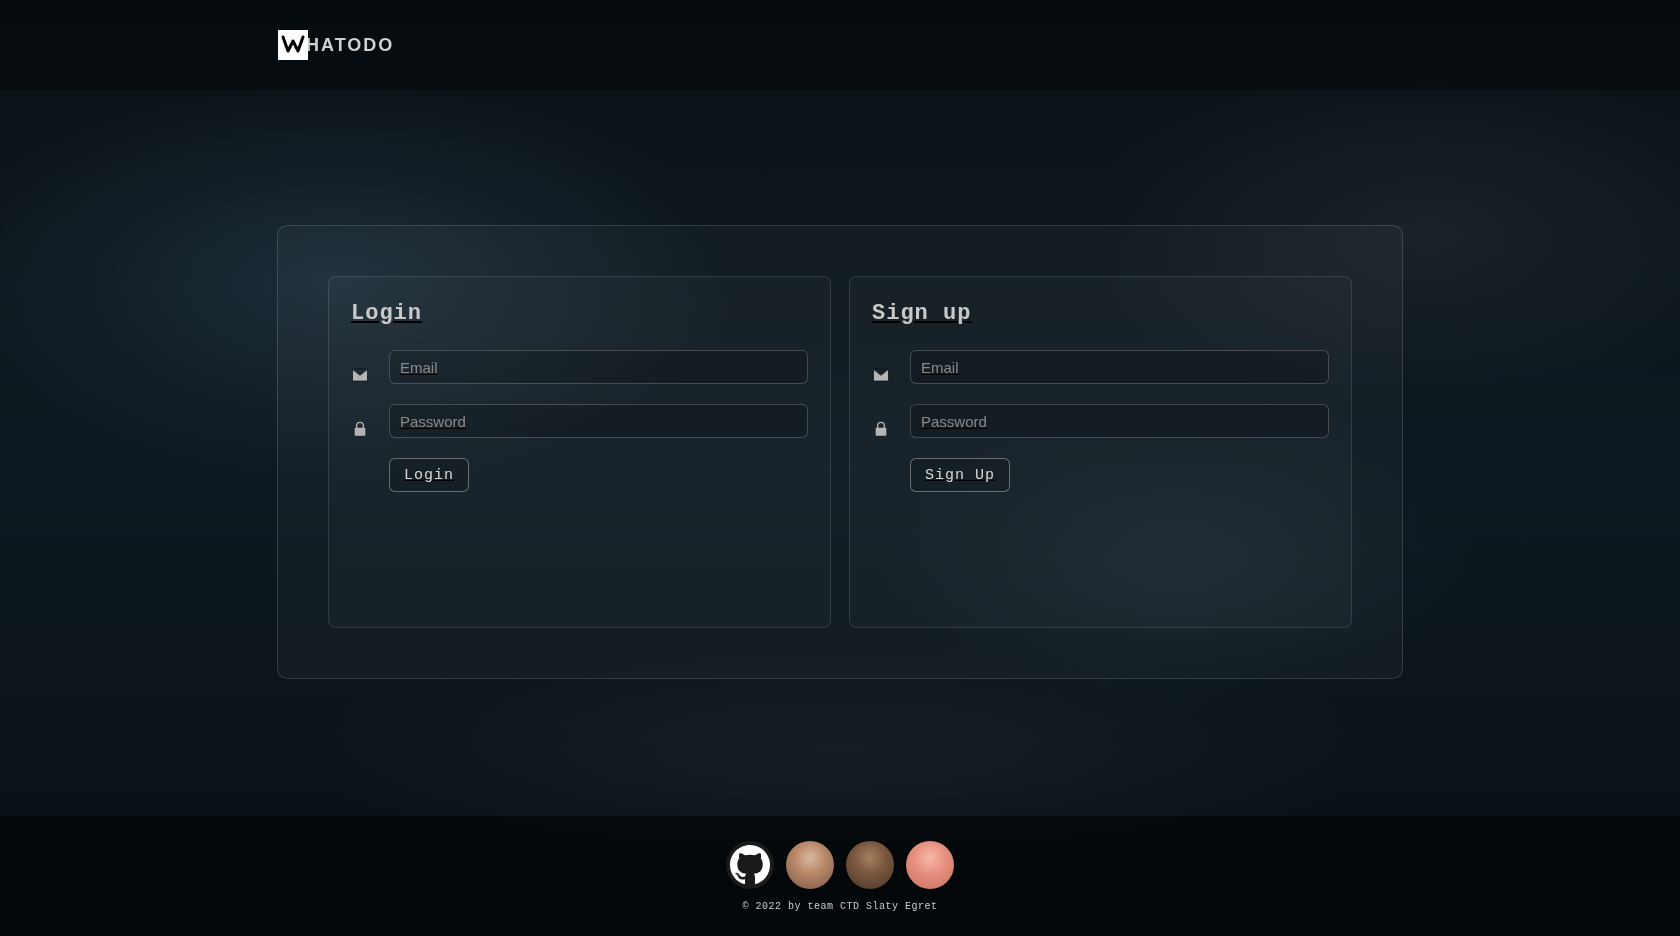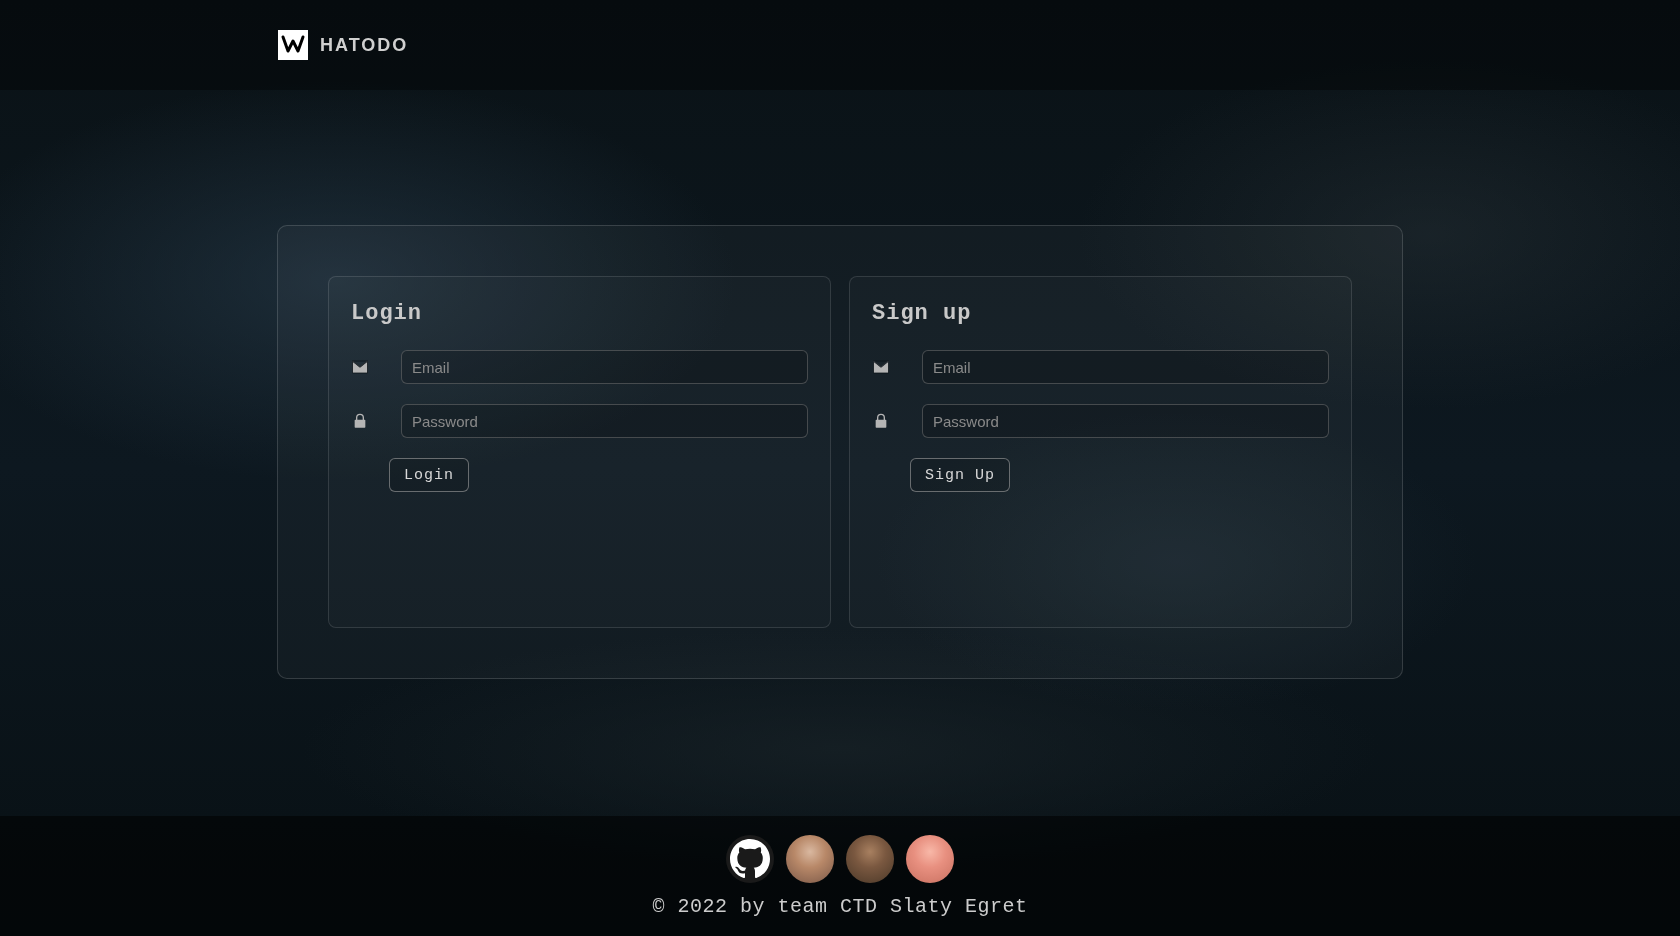--- a/index.html
+++ b/index.html
@@ -33,21 +33,21 @@
   height: 90px;
   background: rgba(0, 0, 0, 0.35);
   display: flex;
   align-items: center;
   padding-left: 278px;
 }
 
 .logo {
   display: flex;
   align-items: center;
-  gap: 16px;
+  gap: 2px;
   justify-content: center;
 }
 
 .logo-mark {
   width: 30px;
   height: 30px;
   background: #fff;
   position: relative;
   display: flex;
   align-items: center;
@@ -76,20 +76,21 @@
 
 .auth-container {
   width: 1126px;
   height: 454px;
   border: 1px solid rgba(255, 255, 255, 0.15);
   border-radius: 10px;
   background: rgba(255, 255, 255, 0.03);
   display: flex;
   padding: 50px;
   gap: 18px;
+  text-decoration: underline;
 }
 
 .auth-card {
   flex: 1;
   border: 1px solid rgba(255, 255, 255, 0.12);
   border-radius: 8px;
   background: rgba(255, 255, 255, 0.02);
   padding: 24px 22px;
 }
 
@@ -97,22 +98,22 @@
   color: #c9c9c9;
   font-size: 22px;
   font-weight: 700;
   font-family: "Courier New", monospace;
   margin-bottom: 24px;
   letter-spacing: 1px;
 }
 
 .input-row {
   display: flex;
-  align-items: center;
-  gap: 32px;
+  align-items: flex-end;
+  gap: 20px;
   margin-bottom: 20px;
 }
 
 .input-icon {
   width: 18px;
   height: 18px;
   color: #b5b5b5;
   flex-shrink: 0;
   display: flex;
   align-items: center;
@@ -197,21 +198,21 @@
   fill: #fff;
 }
 
 .avatar-1 { background: radial-gradient(circle at 50% 35%, #d9b8a0 0%, #b88868 40%, #7a5848 100%); }
 .avatar-2 { background: radial-gradient(circle at 50% 35%, #a88060 0%, #7a5840 40%, #4a3828 100%); }
 .avatar-3 { background: radial-gradient(circle at 50% 35%, #f8b8a8 0%, #e89080 40%, #c87060 100%); }
 
 .copyright {
   color: #ccc;
   font-family: "Courier New", monospace;
-  font-size: 20px;
+  font-size: 10px;
   letter-spacing: 0.5px;
 }
 </style>
 </head>
 <body>
 
 <div class="background"></div>
 
 <header class="header">
   <div class="logo">

